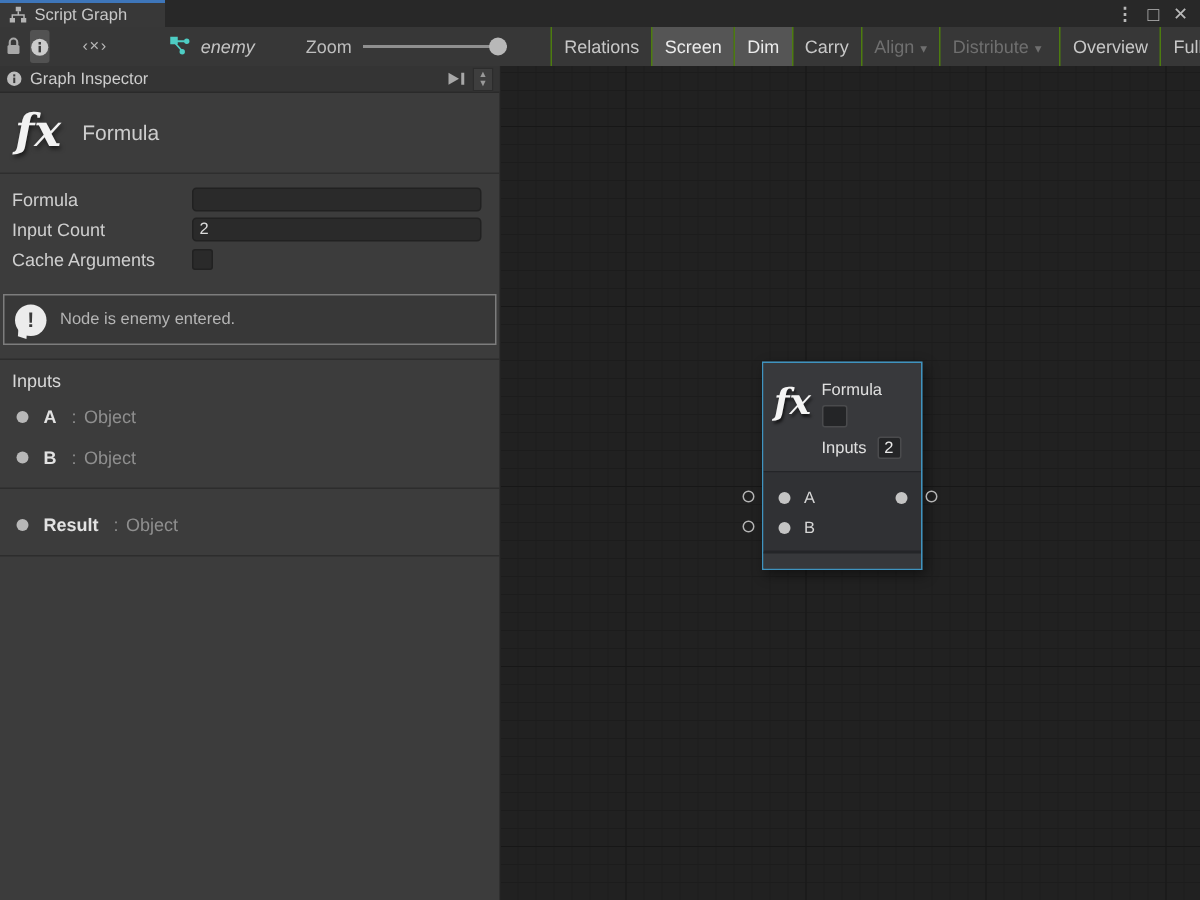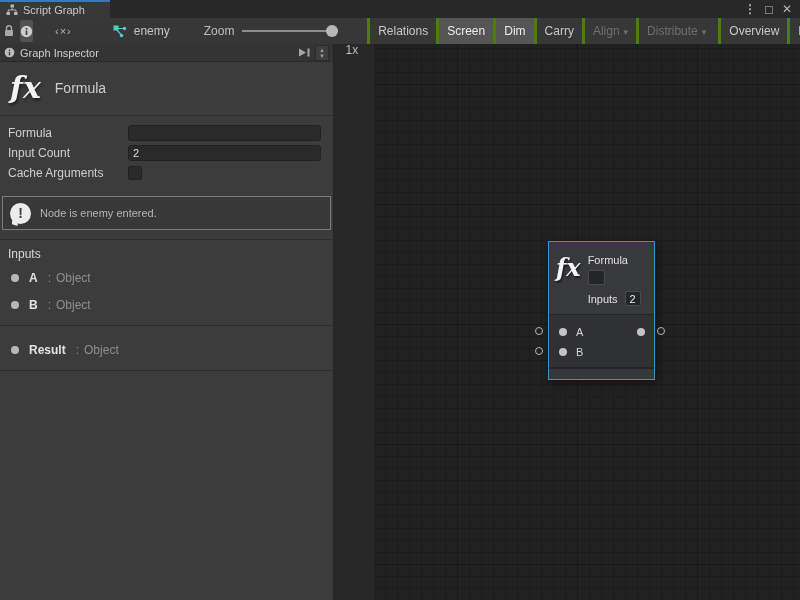--- a/index.html
+++ b/index.html
@@ -18,39 +18,39 @@
 
   
   .toolbar { height:26px; background:#373737; display:flex; align-items:center;
     font-size:12px; color:#c8c8c8; flex:none; }
   .tb-icon { display:flex; align-items:center; justify-content:center; height:22px; }
   .tb-lock { width:24px; margin-left:2px; }
   .tb-info { width:26px; height:22px; background:#525252; border-radius:2px;
     margin-left:4px; display:flex; align-items:center; justify-content:center; }
   .tb-code { width:40px; margin-left:22px; color:#b8b8b8; font-size:11px; letter-spacing:1px; }
   .tb-sep { width:1px; height:26px; background:#2d2d2d; margin:0 1px; }
-  .graph-ref { display:flex; align-items:center; gap:7px; margin-left:22px; color:#c4c4c4; }
+  .graph-ref { display:flex; align-items:flex-start; gap:7px; margin-left:22px; color:#c4c4c4;font-style:italic; }
   .zoom-group { display:flex; align-items:center; margin-left:34px; }
   .zoom-label { color:#bdbdbd; }
   .slider { position:relative; width:96px; height:14px; margin-left:8px; }
   .slider .track { position:absolute; left:0; right:0; top:6px; height:2px; background:#8f8f8f; }
   .slider .handle { position:absolute; top:1px; left:84px; width:12px; height:12px;
     border-radius:50%; background:#b8b8b8; }
   .zoom-val { margin-left:7px; color:#bdbdbd;margin-top:38px; }
   .tb-buttons { display:flex; height:26px; margin-left:9px; align-items:stretch; }
   .tb-btn { display:flex; align-items:center; gap:4px; padding:0 8px;
-    border-left:3px solid #4d7c0f; color:#c8c8c8; cursor:default; white-space:nowrap;justify-content:center; }
+    border-left:1px solid #4d7c0f; color:#c8c8c8; cursor:default; white-space:nowrap;justify-content:center; }
   .tb-btn:last-child { border-right:1px solid #2d2d2d; }
   .tb-btn.on { background:#555555; color:#ececec; }
   .tb-btn.disabled { color:#6f6f6f; }
   .dd-arrow { font-size:9px; line-height:1; transform:translateY(1px); }
   .tb-gap { width:4px; }
 
   
-  .main { flex:1; display:flex; min-height:0;gap:40px; }
+  .main { flex:1; display:flex; min-height:0; }
 
   
   .inspector { width:334px; flex:none; background:#3c3c3c; border-right:1px solid #232323;
     display:flex; flex-direction:column; color:#cfcfcf; }
   .insp-header { height:18px; background:#343434; border-bottom:1px solid #2a2a2a;
     display:flex; align-items:center; padding:0 4px; gap:5px; font-size:11px; color:#cdcdcd; }
   .insp-header .right { margin-left:auto; display:flex; align-items:center; gap:4px; }
   .spinner { width:14px; height:16px; background:#3e3e3e; border:1px solid #2c2c2c;
     display:flex; flex-direction:column; align-items:center; justify-content:center;
     font-size:6px; color:#9a9a9a; line-height:1; }

